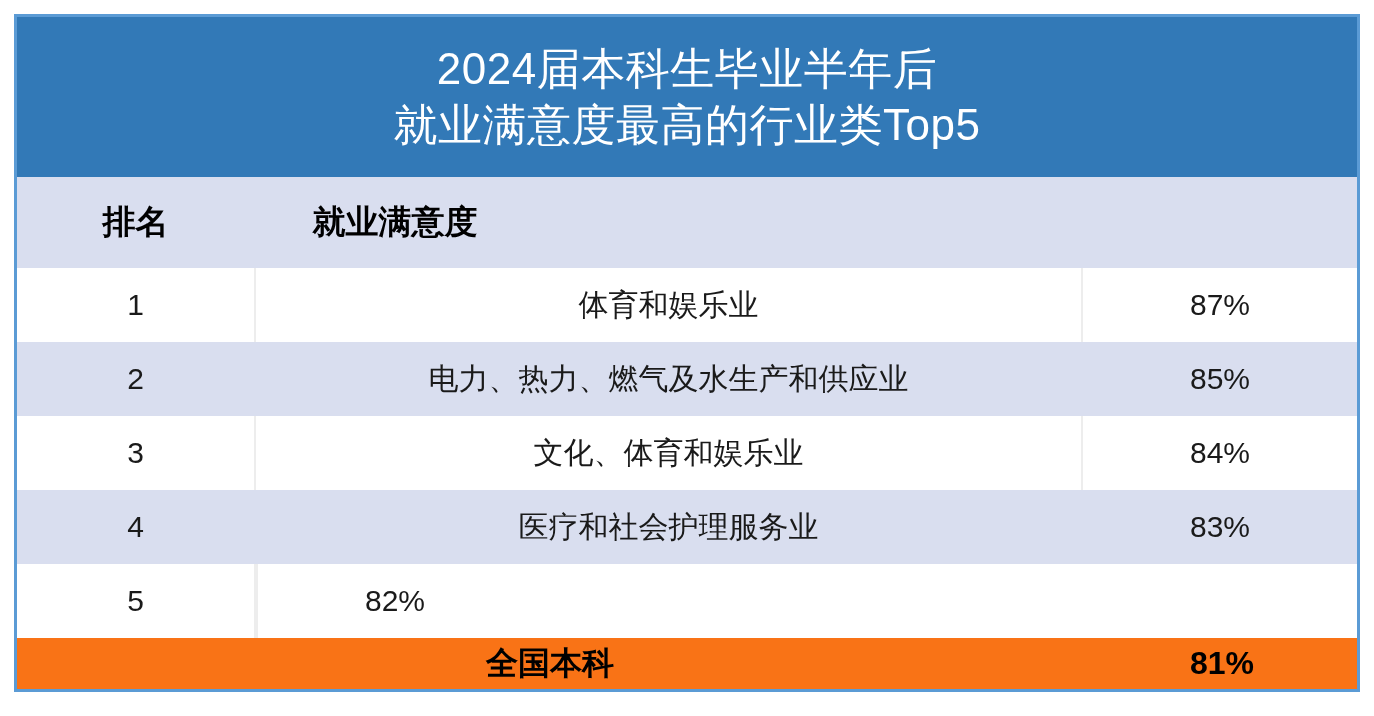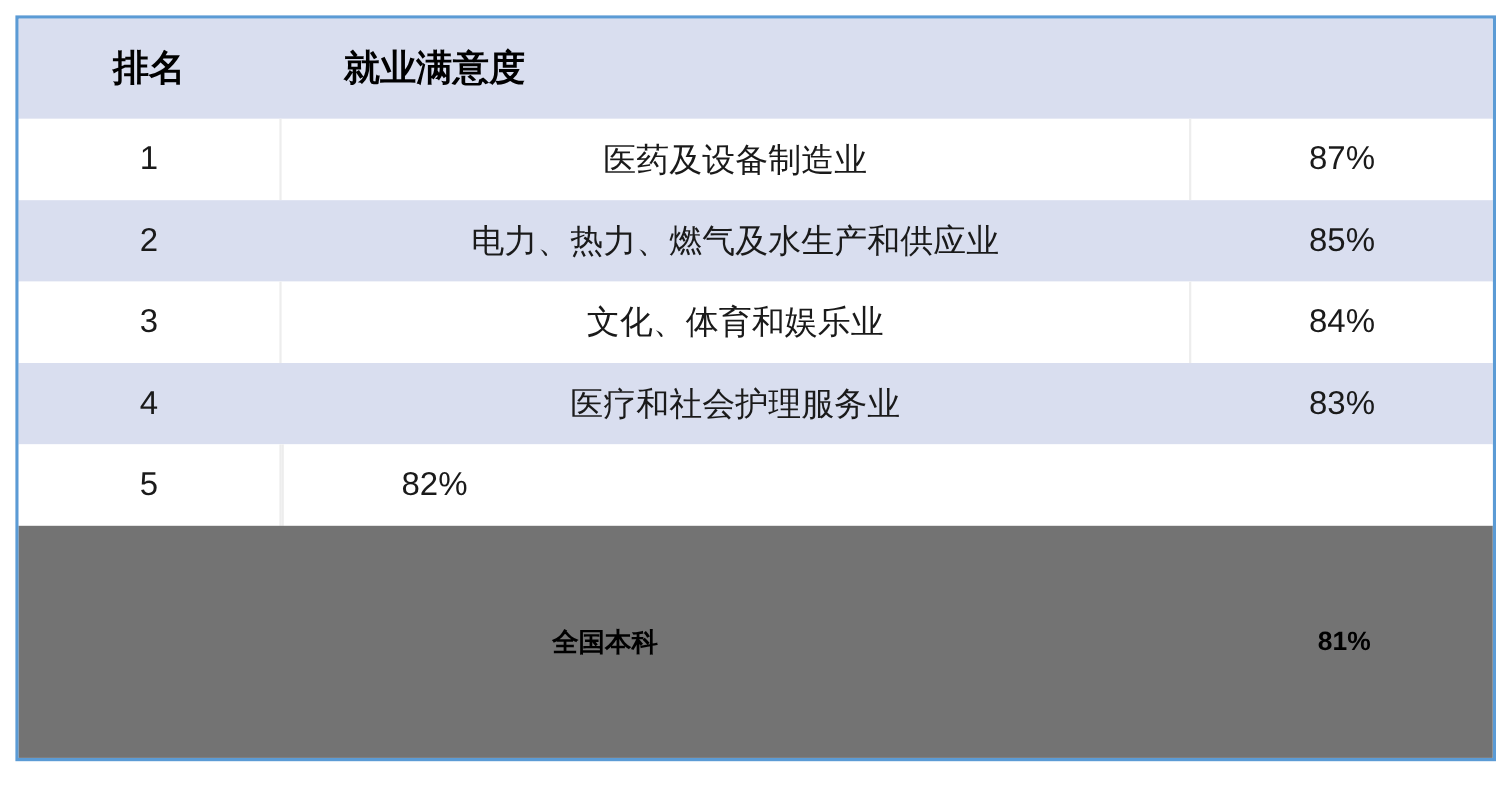--- a/index.html
+++ b/index.html
@@ -87,51 +87,55 @@
     font-size: 30px;
     color: #1a1a1a;
     font-weight: 400;
   }
   .data-row.white  { background: #FFFFFF; }
   .data-row.shaded { background: #D9DEEF; }
 
   
   .foot-row {
     flex: 1 1 auto;
-    background: #737373;
+    background: #f97316;
     font-weight: bold;
-    font-size: 24px;
+    font-size: 32px;
     color: #000000;
   }
   .foot-merged {
     flex: 0 0 1066px;
     text-align: center;
     box-sizing: border-box;
   }
   .foot-row .col-value { font-weight: bold; text-align: center; }
 </style>
 </head>
 <body>
 
 <div id="page">
 
   <div class="table-frame">
 
+    <div class="title-banner">
+      <div class="title-line">2024届本科生毕业半年后</div>
+      <div class="title-line">就业满意度最高的行业类Top5</div>
+    </div>
 
     <div class="row head-row">
       <div class="col-rank">排名</div>
       <div class="vdiv"></div>
       <div class="vdiv"></div>
       <div class="col-value">就业满意度</div>
     </div>
 
     <div class="row data-row white">
       <div class="col-rank">1</div>
       <div class="vdiv"></div>
-      <div class="col-name">医药及设备制造业</div>
+      <div class="col-name">体育和娱乐业</div>
       <div class="vdiv"></div>
       <div class="col-value">87%</div>
     </div>
 
     <div class="row data-row shaded">
       <div class="col-rank">2</div>
       <div class="vdiv"></div>
       <div class="col-name">电力、热力、燃气及水生产和供应业</div>
       <div class="vdiv"></div>
       <div class="col-value">85%</div>

